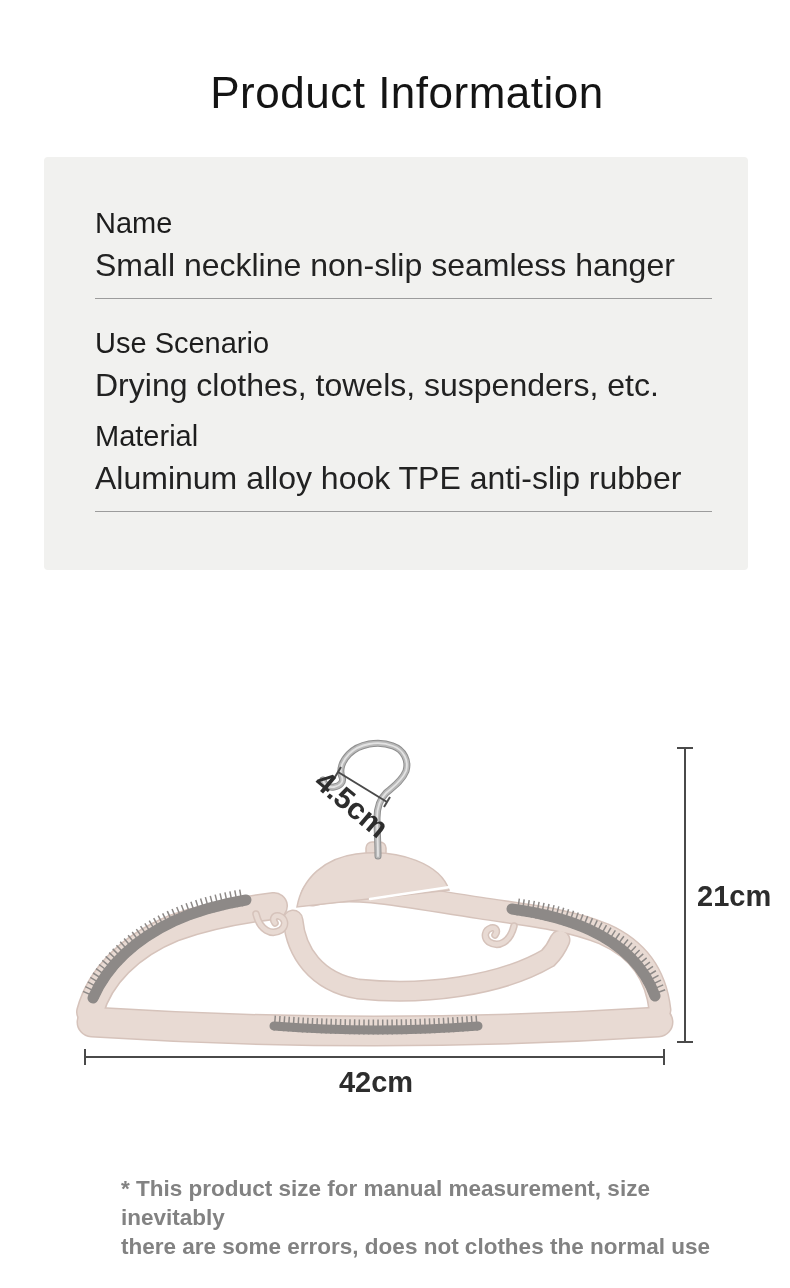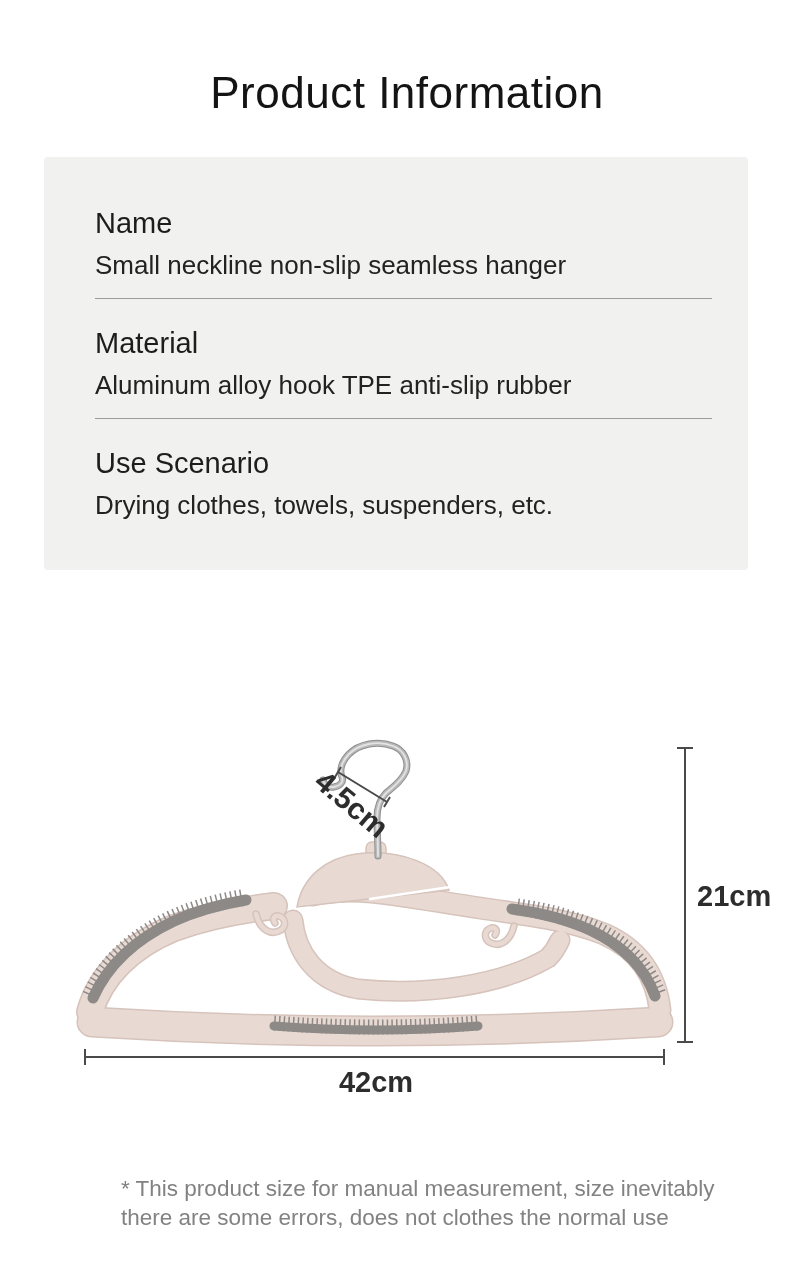--- a/index.html
+++ b/index.html
@@ -24,21 +24,21 @@
   .card{
     position:absolute;top:157px;left:44px;width:704px;height:413px;
     background:var(--card-bg);border-radius:4px;
     padding:48px 36px 0 51px;
   }
   .spec-label{
     font-size:29px;line-height:36px;margin:0 0 7px;
     color:var(--heading-text);font-weight:500;
   }
   .spec-value{
-    font-size:26px;line-height:34px;margin:0 0 16px;
+    font-size:32px;line-height:34px;margin:0 0 16px;
     color:var(--body-text);font-weight:400;
   }
   .divider{border:0;border-top:1px solid var(--divider);margin:0 0 26px;height:0;}
   .figure-svg{position:absolute;left:0;top:700px;width:790px;height:430px;}
   .edgeS{stroke:var(--hanger-edge);fill:none;stroke-linecap:round;}
   .bodyS{stroke:var(--hanger-body);fill:none;stroke-linecap:round;}
   .bodyF{fill:var(--hanger-body);stroke:var(--hanger-edge);stroke-width:1.5;}
   .gripS{stroke:var(--grip);fill:none;stroke-linecap:round;}
   .teeth{stroke:var(--grip);fill:none;stroke-linecap:butt;}
   .carve{stroke:var(--page-bg);fill:none;stroke-linecap:round;}
@@ -49,44 +49,44 @@
   .dimT{
     fill:var(--dim-text);font-weight:bold;font-size:29px;
     font-family:"Liberation Sans",sans-serif;
   }
   .hookT{
     fill:var(--dim-text);font-weight:bold;font-size:30px;
     font-family:"Liberation Sans",sans-serif;
   }
   .footnote{
     position:absolute;top:1174px;left:121px;width:618px;margin:0;
-    font-size:22.5px;line-height:29px;color:var(--footnote-text);font-weight:400;
+    font-size:22.5px;line-height:29px;color:var(--footnote-text);font-weight:700;
   }
 </style>
 </head>
 <body>
 
 <div class="page">
 
   <h1 class="page-title">Product Information</h1>
 
   <section class="card">
     <div class="field">
       <div class="spec-label">Name</div>
       <div class="spec-value">Small neckline non-slip seamless hanger</div>
       <hr class="divider">
     </div>
     <div class="field">
+      <div class="spec-label">Use Scenario</div>
+      <div class="spec-value">Drying clothes, towels, suspenders, etc.</div>
+    </div>
+    <div class="field">
       <div class="spec-label">Material</div>
       <div class="spec-value">Aluminum alloy hook TPE anti-slip rubber</div>
       <hr class="divider">
-    </div>
-    <div class="field">
-      <div class="spec-label">Use Scenario</div>
-      <div class="spec-value">Drying clothes, towels, suspenders, etc.</div>
     </div>
   </section>
 
   <svg class="figure-svg" viewBox="0 700 790 430" xmlns="http://www.w3.org/2000/svg">
 
     <g>
 
       <g>
         <path class="edgeS" stroke-width="28" d="M 90,1012 C 100,976 130,946 174,928 C 207,916 240,910 274,906"></path>
         <path class="edgeS" stroke-width="23" d="M 660,1010 C 656,976 640,950 604,934 C 568,919 525,915 480,908 C 445,903 410,896 372,892 C 348,890 328,891 312,895"></path>

